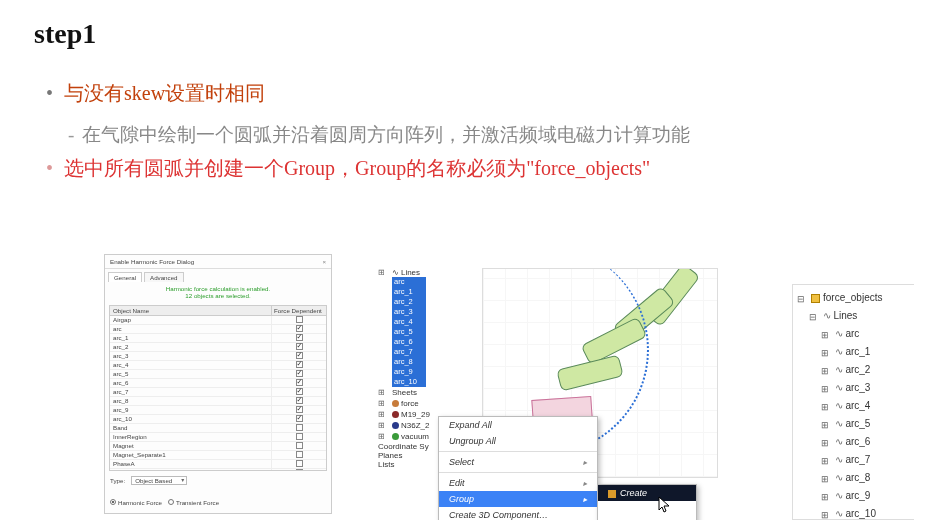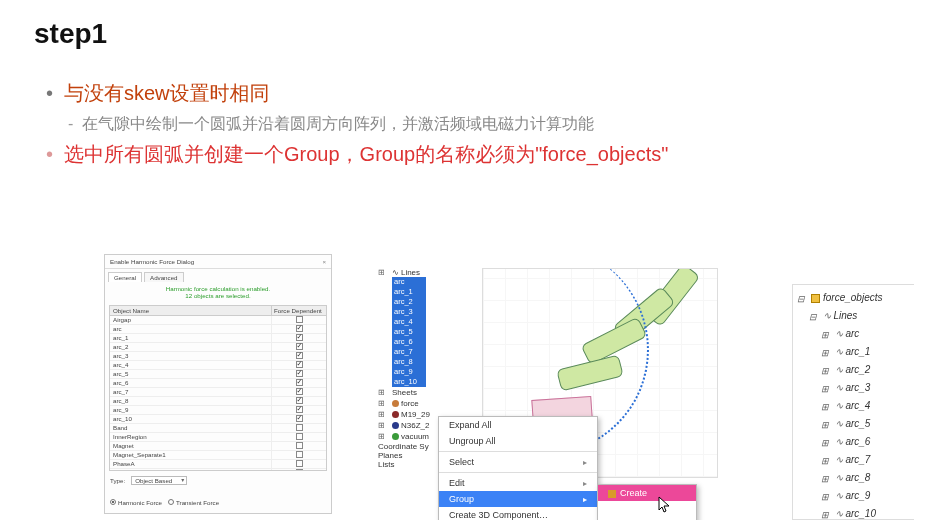--- a/index.html
+++ b/index.html
@@ -7,21 +7,21 @@
     margin: 0;
     padding: 0;
     width: 926px;
     height: 520px;
     background: #fff;
     font-family: "Microsoft YaHei", "Segoe UI", Arial, sans-serif;
     color: #222;
     position: relative;
     overflow: hidden;
   }
-  .slide { padding: 18px 38px 0 34px; }
+  .slide { padding: 18px 38px 0 34px; font-family: Liberation Serif, serif; }
   .title {
     font-size: 28px;
     font-weight: 700;
     color: #111;
     margin: 0 0 26px 0;
   }
   .bullets { margin-left: 12px; }
   .b1 {
     font-size: 20px;
     color: #c2410c;
@@ -31,25 +31,26 @@
   }
   .b1::before {
     content: "•";
     position: absolute;
     left: 0;
     color: #777;
   }
   .b1.red { color: #d33; }
   .b1.red::before { color: #d99; }
   .b2 {
-    font-size: 16px;
+    font-size: 19px;
     color: #888;
     line-height: 1.7;
     padding-left: 36px;
     position: relative;
+    margin-top: 9px;
   }
   .b2::before {
     content: "-";
     position: absolute;
     left: 22px;
     color: #999;
   }
   
   .shots {
     position: absolute;
@@ -114,33 +115,33 @@
   .d-n36 { background:#2a3a8b; }
   .d-vac { background:#3a9b3a; }
   .mtree-label { font-size:8px; color:#333; }
 
   .ctx-menu {
     position:absolute; left:60px; top:148px;
     width:160px; background:#fff; border:1px solid #bbb;
     box-shadow: 2px 2px 5px rgba(0,0,0,.25);
     font-size: 9px; color:#333;
   }
-  .ctx-item { padding:3px 10px; display:flex; justify-content:space-between; align-items:center; }
+  .ctx-item { padding:3px 10px; display:flex; justify-content:space-between; align-items:center;font-style:italic; }
   .ctx-item.hi { background:#3b82f6; color:#fff; }
   .ctx-sep { height:1px; background:#ddd; margin:2px 0; }
   .ctx-arrow { font-size:8px; color:#888; }
   .ctx-item.hi .ctx-arrow { color:#fff; }
 
   .submenu {
     position:absolute; left:219px; top:216px;
     width:100px; background:#fff; border:1px solid #bbb;
     box-shadow: 2px 2px 5px rgba(0,0,0,.25);
     font-size: 9px;
   }
-  .submenu .ctx-item.hi { background:#ec4899; color:#fff; }
+  .submenu .ctx-item.hi { background:#0f172a; color:#fff; }
   .submenu .ctx-item.dis { color:#bbb;margin-top:39px; }
   .submenu .sq { display:inline-block; width:8px; height:8px; background:#d99a2b; margin-right:4px; vertical-align:middle; }
   .cursor {
     position:absolute; left:280px; top:228px;
     width:14px; height:18px;
   }
   .cursor svg { width:100%; height:100%; }
 
   .canvas {
     position:absolute; left:104px; top:0px;
@@ -175,21 +176,20 @@
 
   
   .rtree {
     position:absolute; left:792px; top:30px;
     width:122px; height:236px;
     border:1px solid #ddd; border-right:none;
     font-size: 10px; color:#333;
     padding: 4px 0 0 4px;
     line-height: 18px;
     background:#fff;
-    font-style:italic;
   }
   .rnode { position:relative; padding-left: 14px; white-space:nowrap; }
   .rnode::before { content:"⊞"; position:absolute; left:0; top:1px; color:#666; font-size:9px; }
   .rnode.open::before { content:"⊟"; }
   .group-ico { display:inline-block; width:9px; height:9px; background:#f0c040; border:1px solid #b08000; margin-right:3px; vertical-align:middle; }
   .arc-ico { display:inline-block; margin-right:2px; color:#666; }
   .indent1 { margin-left: 12px; }
   .indent2 { margin-left: 24px; }
 </style>
 </head>

